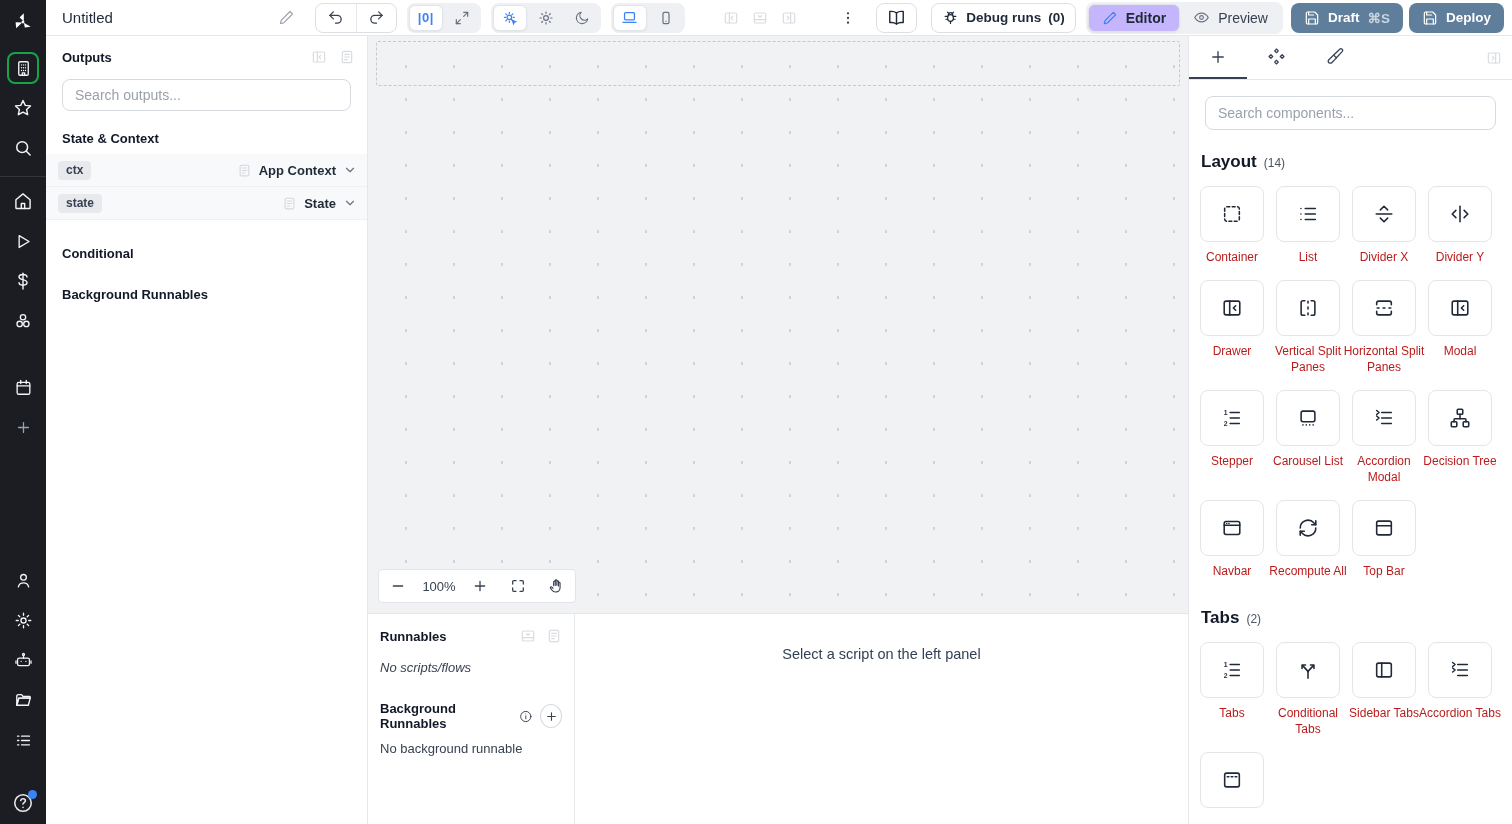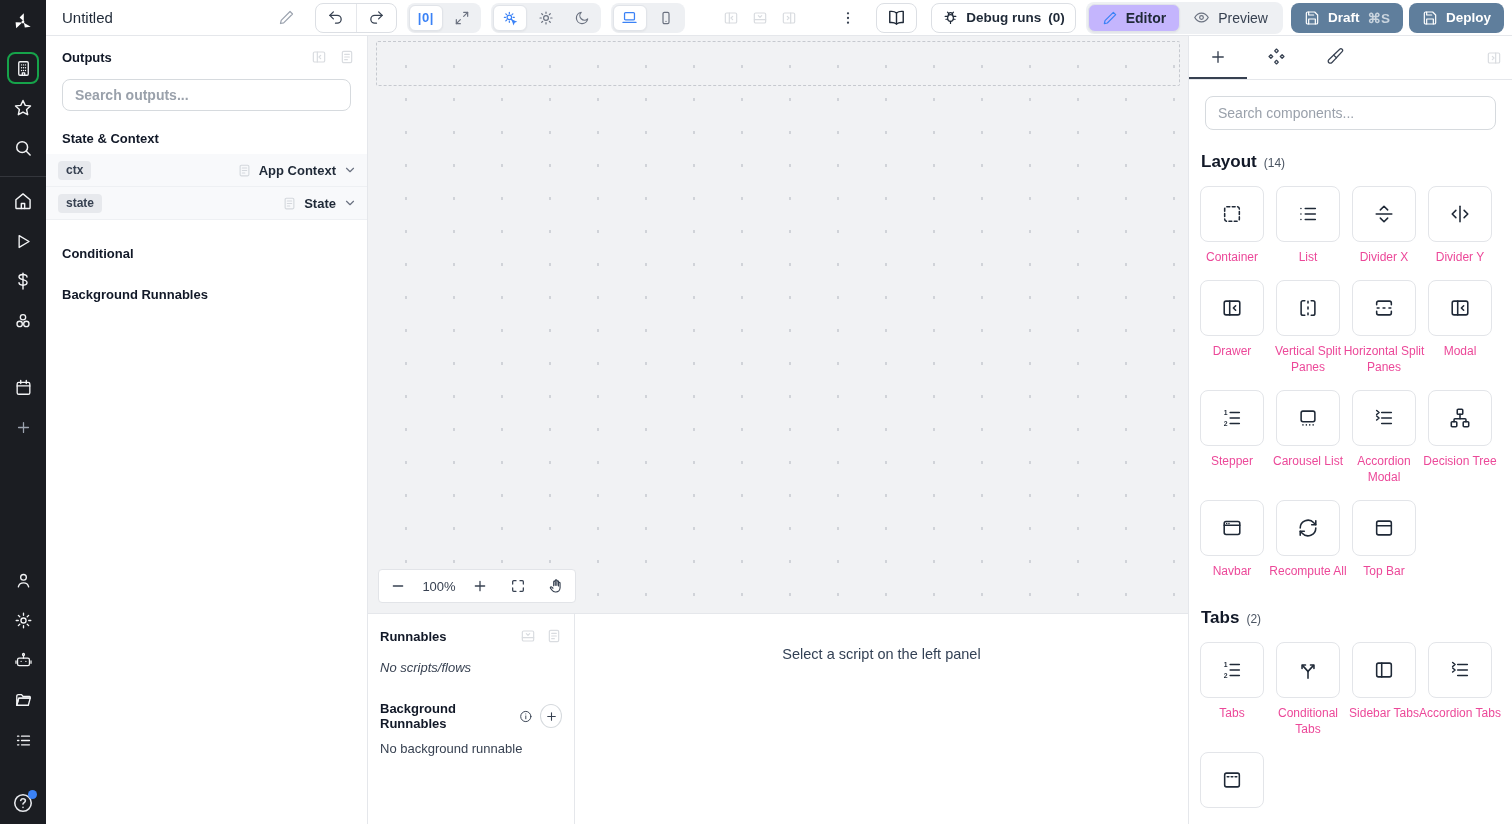--- a/index.html
+++ b/index.html
@@ -49,21 +49,21 @@
   .shortcut { color:#c9d4de; font-weight:600; }
 
   
   .content { flex:1; display:flex; min-height:0; }
 
   
   .outputs { width:322px; background:#fff; border-right:1px solid #e5e7eb; flex-shrink:0; display:flex; flex-direction:column; }
   .outputs-head { display:flex; align-items:center; padding:13px 12px 0 16px; }
   .panel-title { font-size:13px; font-weight:700; color:#111827; }
   .outputs-head .ghost-icons { margin-left:auto; gap:12px; }
-  .search-box { margin:14px 16px 0 16px; height:32px; border:1px solid #d6dade; border-radius:8px; padding:0 12px; font-size:14px; color:#374151; width:calc(100% - 32px); background:#fff; font-family:inherit;font-weight:bold; }
+  .search-box { margin:14px 16px 0 16px; height:32px; border:1px solid #d6dade; border-radius:8px; padding:0 12px; font-size:14px; color:#374151; width:calc(100% - 32px); background:#fff; font-family:inherit; }
   .search-box::placeholder { color:#9aa1ab; }
   .sec-head { font-size:13px; font-weight:700; color:#111827; padding:20px 16px 8px 16px; }
   .ctx-row { height:33px; background:#f8f9fb; border-bottom:1px solid #eef0f3; display:flex; align-items:center; padding:0 10px 0 12px; cursor:pointer; }
   .ctx-badge { background:#e7e9ed; color:#374151; font-size:12px; font-weight:600; padding:2.5px 8px; border-radius:4px; }
   .ctx-right { margin-left:auto; display:flex; align-items:center; gap:7px; }
   .ctx-doc { color:#d4d8dd; }
   .ctx-value { font-size:13px; font-weight:700; color:#1f2937; }
   .ctx-chevron { color:#6b7280; }
 
   
@@ -97,21 +97,21 @@
   .comp-collapse { margin-left:auto; display:flex; align-items:center; color:#d9dce0; }
   .comp-scroll { flex:1; overflow:hidden; padding-bottom:4px; }
   .comp-search { margin:16px 16px 0 16px; height:34px; border:1px solid #d6dade; border-radius:8px; padding:0 12px; font-size:14px; width:calc(100% - 32px); background:#fff; font-family:inherit; color:#374151; }
   .comp-search::placeholder { color:#9aa1ab; }
   .comp-sec-head { display:flex; align-items:baseline; gap:7px; padding:22px 12px 14px 12px; }
   .comp-sec-title { font-size:17px; font-weight:700; color:#111827; }
   .comp-sec-count { font-size:12px; color:#4b5563; }
   .comp-grid { display:grid; grid-template-columns:repeat(4, 64px); column-gap:12px; row-gap:14px; padding:0 11px; }
   .comp-cell { width:64px; display:flex; flex-direction:column; align-items:center; cursor:pointer; }
   .comp-card { width:64px; height:56px; background:#fff; border:1px solid #e3e5e9; border-radius:8px; display:flex; align-items:center; justify-content:center; color:#1f2937; }
-  .comp-label { width:82px; margin-top:8px; font-size:12px; line-height:1.33; color:#ec4899; text-align:center; }
+  .comp-label { width:82px; margin-top:8px; font-size:12px; line-height:1.33; color:#b91c1c; text-align:center; }
 </style>
 </head>
 <body>
 
 <div class="app">
 
   <div class="rail">
     <div class="logo">
       <svg class="ic" width="24" height="24" viewBox="0 0 24 24" fill="#fff" stroke="none">
         <path d="M12.8 11.2 12.8 3.2 8.6 7.6z"></path>

